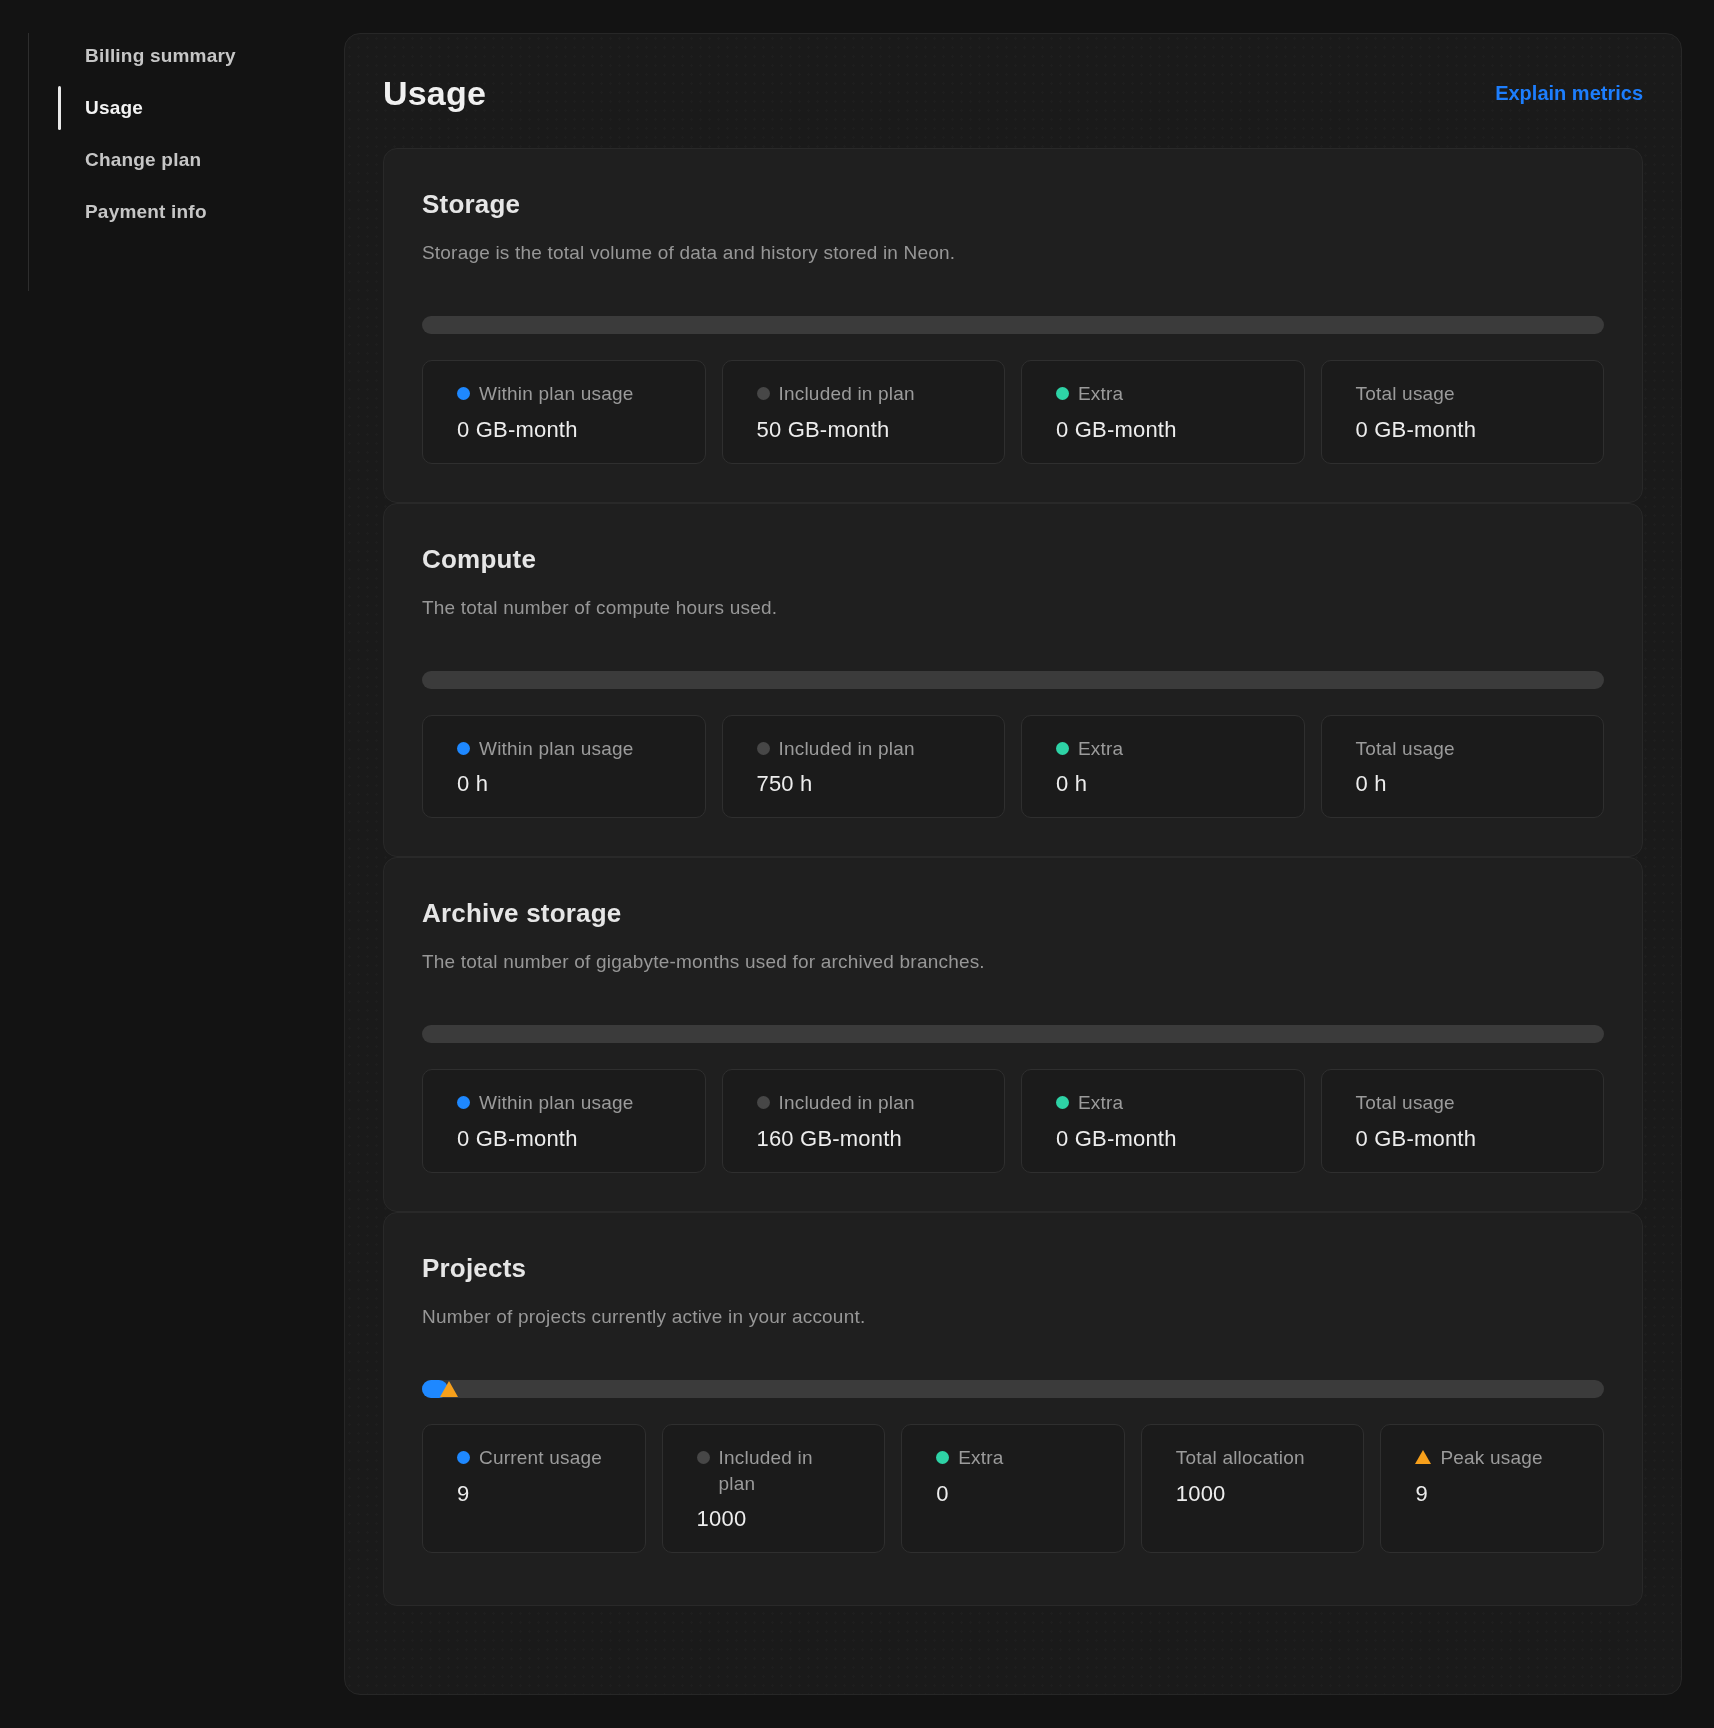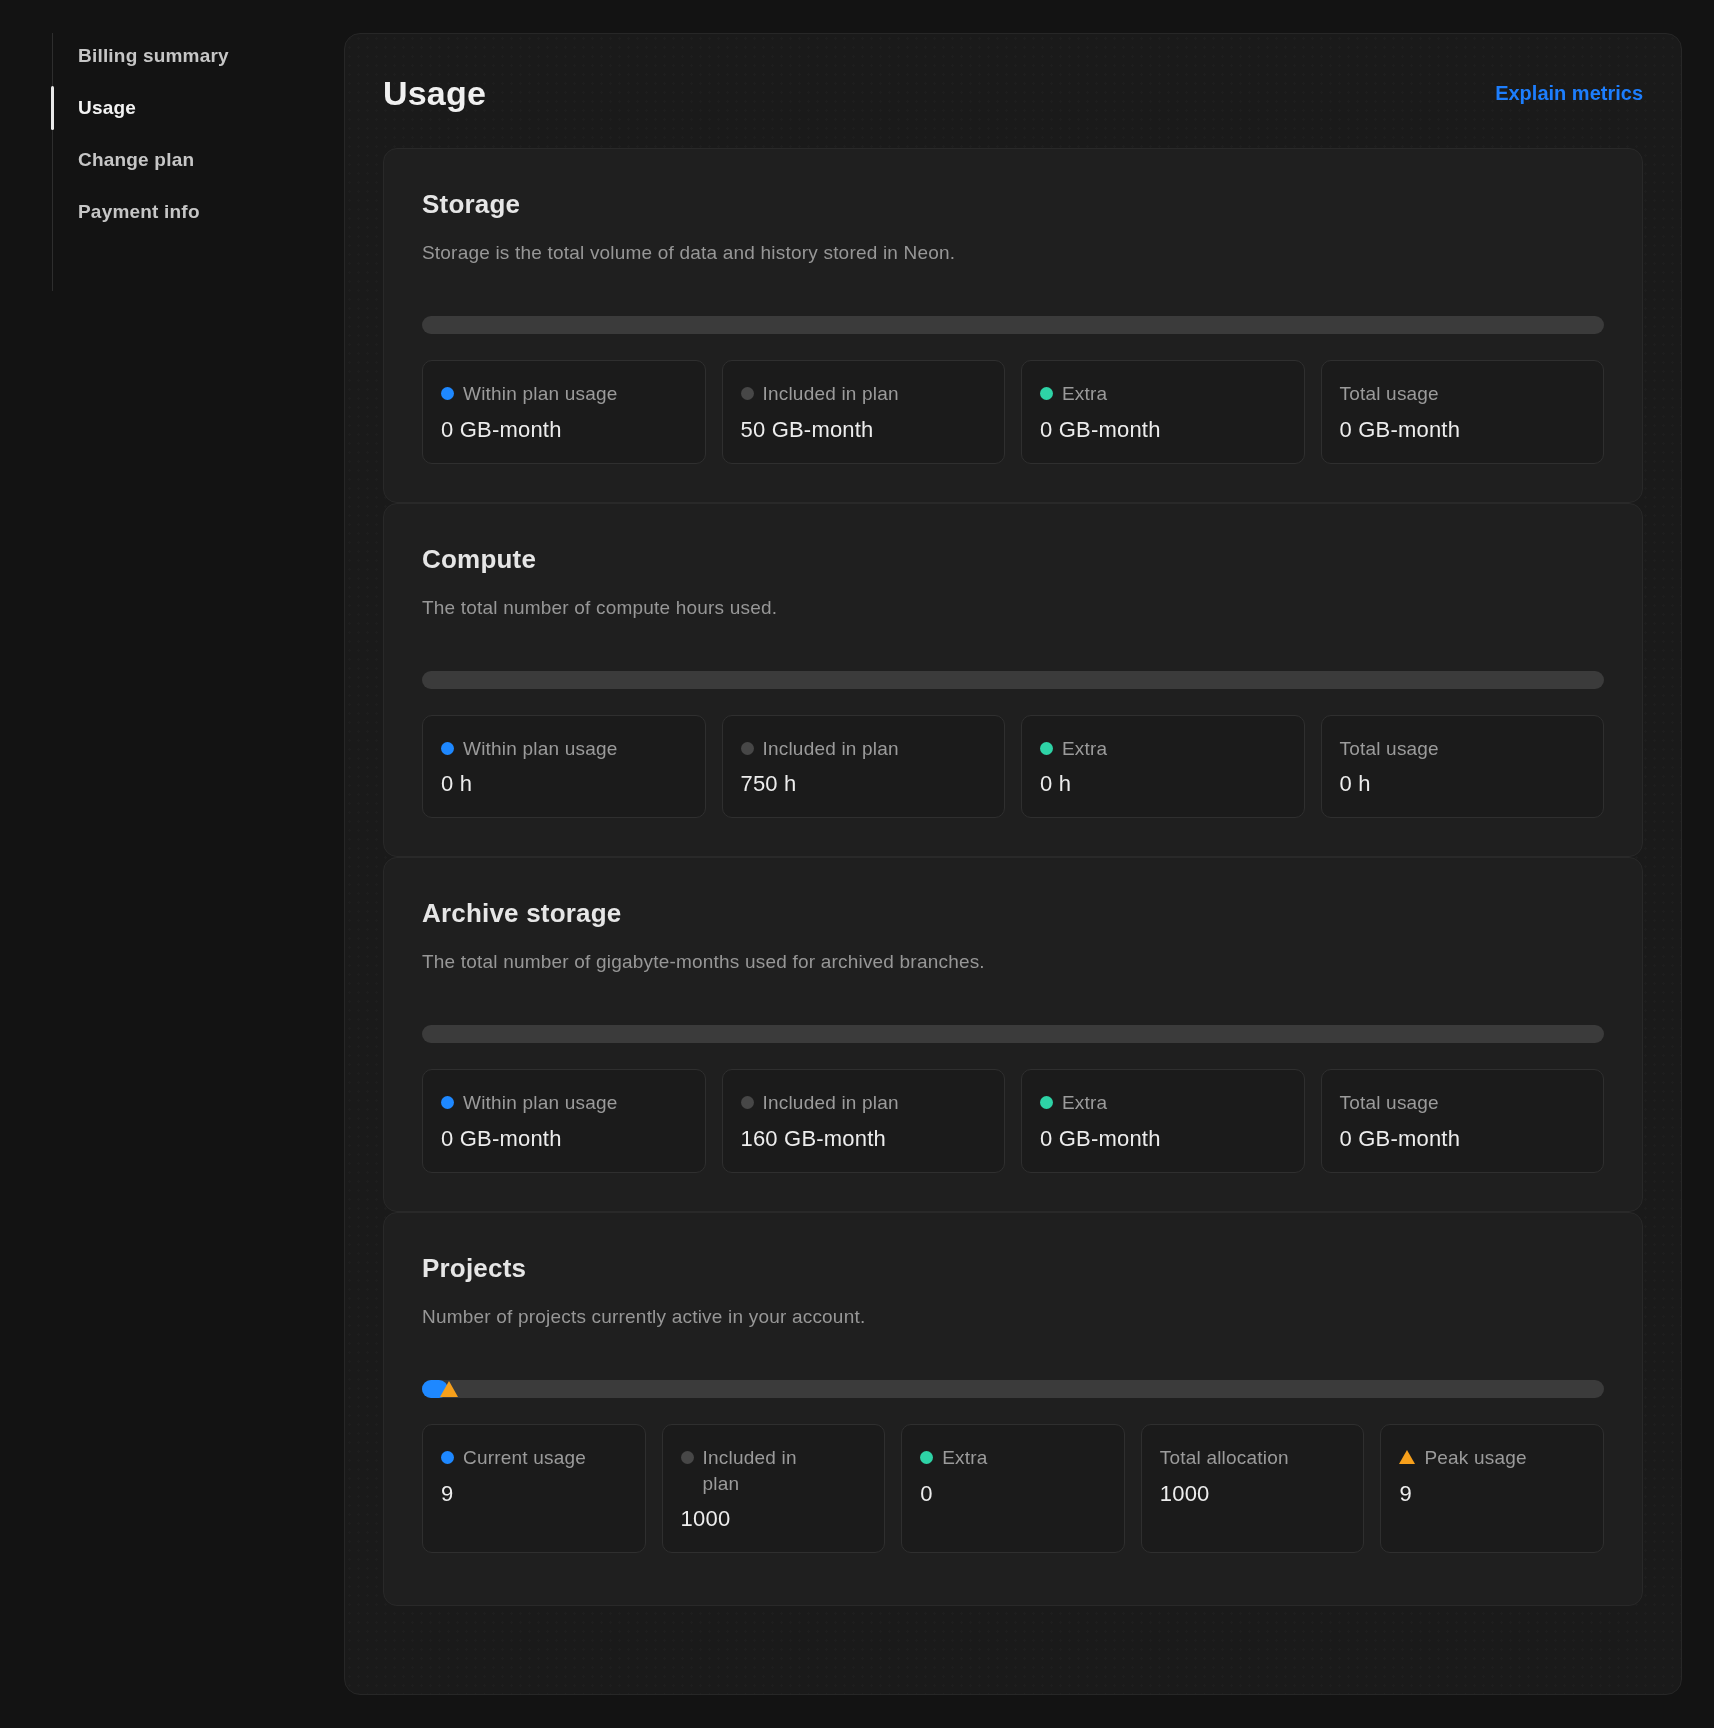--- a/index.html
+++ b/index.html
@@ -6,21 +6,21 @@
   html,body { margin:0; padding:0; }
   body {
     width:1714px; height:1728px;
     background:#131313;
     font-family:"Liberation Sans", sans-serif;
     position:relative;
     overflow:hidden;
   }
 
   
-  .sidebar { position:absolute; left:52px; top:30px; width:260px; }
+  .sidebar { position:absolute; left:28px; top:30px; width:260px;padding-left:31px; }
   .nav-rail { position:absolute; left:0; top:3px; width:1px; height:258px; background:#2e2e2e; }
   .nav-item {
     position:relative; height:52px;
     display:flex; align-items:center;
     padding-left:26px;
     color:#c6c6c6; font-size:19px; font-weight:600;
     cursor:pointer; letter-spacing:.2px;
   }
   .nav-item.active { color:#f3f3f3; }
   .nav-indicator {
@@ -75,21 +75,21 @@
     border-right:9px solid transparent;
     border-bottom:16px solid #f7a01b;
   }
 
   .stats { display:flex; gap:16px; margin-top:26px; }
   .stat-box {
     flex:1 1 0;
     background:#1b1b1b;
     border:1px solid #2f2f2f;
     border-radius:10px;
-    padding:20px 18px;
+    padding:20px 34px;
     min-height:96px;
   }
   .card.tall .stat-box { min-height:128px; }
   .stat-label-row {
     display:flex; align-items:flex-start; gap:9px;
     color:#9b9b9b; font-size:19px; line-height:1.35; letter-spacing:.2px;
   }
   .stat-label.wrap { display:inline-block; max-width:115px; }
   .dot { width:13px; height:13px; border-radius:50%; flex:0 0 auto; margin-top:6px; }
   .dot.blue  { background:#1e88ff; }

